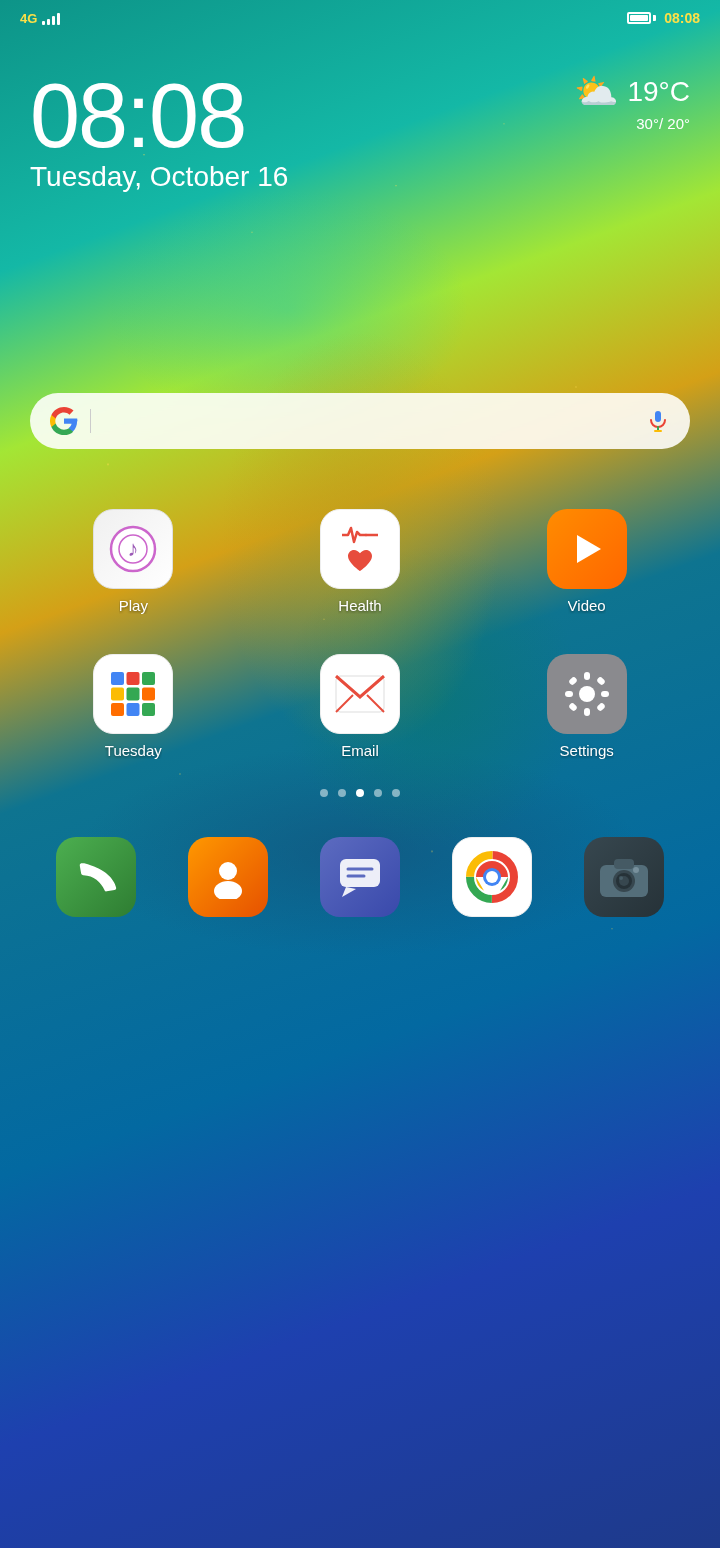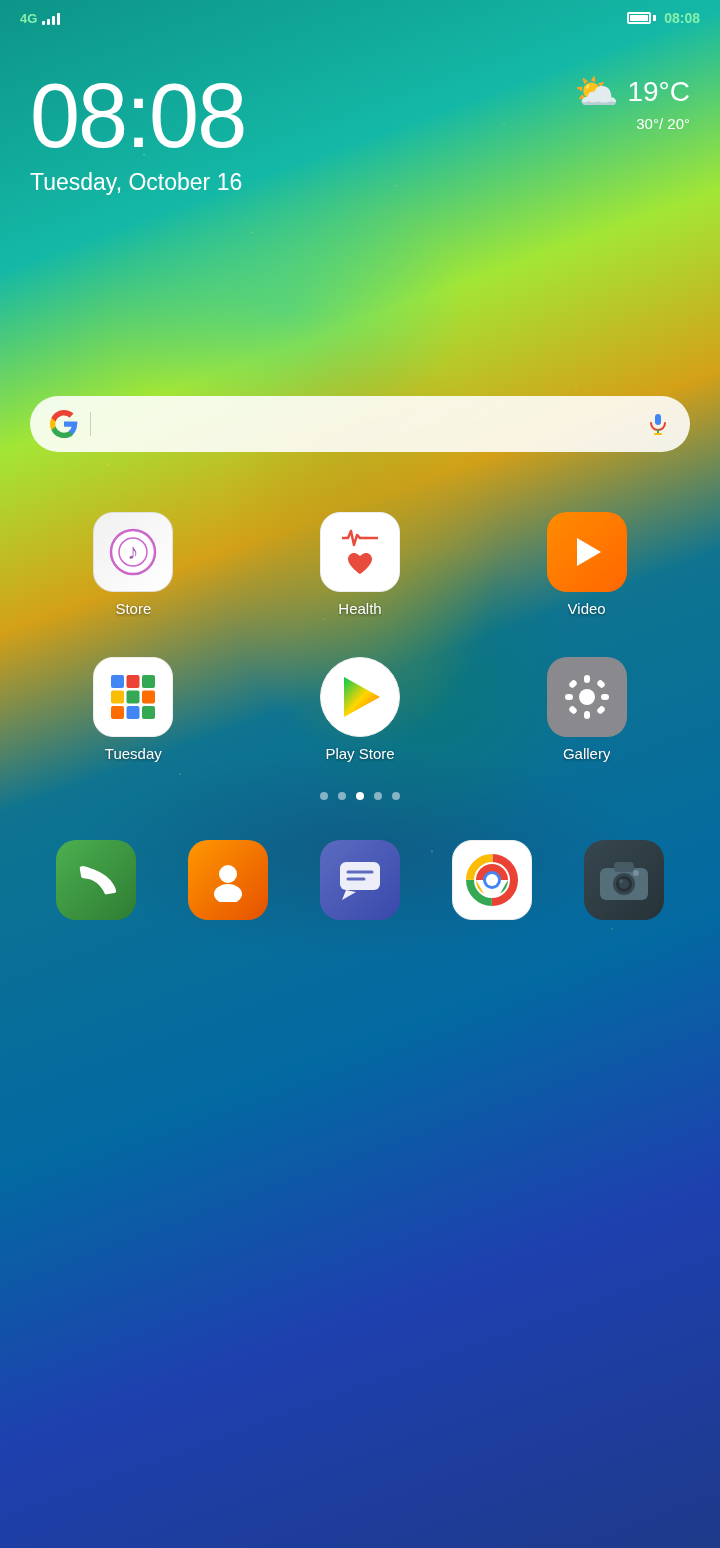--- a/index.html
+++ b/index.html
@@ -58,21 +58,21 @@
     }
 
     
     .status-bar {
       position: relative;
       z-index: 10;
       display: flex;
       justify-content: space-between;
       align-items: center;
       padding: 10px 20px 5px;
-      color: #86efac;
+      color: #fde047;
       font-size: 14px;
       font-weight: 600;
     }
     .status-left {
       display: flex;
       align-items: center;
       gap: 5px;
       font-size: 13px;
     }
     .signal-bars {
@@ -168,23 +168,22 @@
     }
     .temp-main {
       font-size: 28px;
       font-weight: 300;
     }
     .temp-range {
       font-size: 15px;
       margin-top: 2px;
     }
     .date-display {
-      font-size: 23px;
+      font-size: 28px;
       font-weight: 300;
-      margin-top: 8px;
     }
 
     
     .search-container {
       position: relative;
       z-index: 10;
       padding: 20px 30px;
       margin-top: 160px;
     }
     .search-bar {
@@ -443,21 +442,21 @@
 
 
   <div class="app-item">
     <div class="app-icon icon-music" style="background: linear-gradient(135deg,#f0f0f0,#ffffff); border:1px solid #e0e0e0;">
       <svg width="50" height="50" viewBox="0 0 50 50">
         <circle cx="25" cy="25" r="22" fill="white" stroke="#cc66cc" stroke-width="2.5"></circle>
         <circle cx="25" cy="25" r="14" fill="none" stroke="#cc66cc" stroke-width="1.5"></circle>
         <text x="25" y="32" text-anchor="middle" font-size="22" fill="#9b59b6">♪</text>
       </svg>
     </div>
-    <span class="app-label">Store</span>
+    <span class="app-label">Play</span>
   </div>
 
   <div class="app-item">
     <div class="app-icon icon-health" style="background:white; border:1px solid #eee;">
       <div class="health-inner">
         <svg width="36" height="20" viewBox="0 0 36 20">
           <polyline points="0,10 6,10 9,3 12,17 15,7 18,10 24,10" stroke="#e74c3c" stroke-width="2.5" fill="none" stroke-linecap="round" stroke-linejoin="round"></polyline>
           <line x1="24" y1="10" x2="36" y2="10" stroke="#e74c3c" stroke-width="2.5" stroke-linecap="round"></line>
         </svg>
         <svg width="28" height="24" viewBox="0 0 28 24">
@@ -491,54 +490,50 @@
         <rect x="19.5" y="19.5" width="13" height="13" rx="2" fill="#34A853"></rect>
         <rect x="35" y="19.5" width="13" height="13" rx="2" fill="#FF6D00"></rect>
         <rect x="4" y="35" width="13" height="13" rx="2" fill="#FF6D00"></rect>
         <rect x="19.5" y="35" width="13" height="13" rx="2" fill="#4285F4"></rect>
         <rect x="35" y="35" width="13" height="13" rx="2" fill="#34A853"></rect>
       </svg>
     </div>
     <span class="app-label">Tuesday</span>
   </div>
 
-  <div class="app-item">
-    <div class="app-icon icon-playstore" style="background:white; border:1px solid #eee; border-radius: 50%;">
-      <svg width="48" height="48" viewBox="0 0 48 48">
-        <polygon points="8,4 44,24 8,44" fill="url(#playGrad)"></polygon>
-        <defs>
-          <linearGradient id="playGrad" x1="0%" y1="0%" x2="100%" y2="100%">
-            <stop offset="0%" style="stop-color:#00C853"></stop>
-            <stop offset="50%" style="stop-color:#FFD600"></stop>
-            <stop offset="100%" style="stop-color:#FF6D00"></stop>
-          </linearGradient>
-        </defs>
-      </svg>
-    </div>
-    <span class="app-label">Play Store</span>
-  </div>
-
+
+  <div class="app-item">
+    <div class="app-icon icon-email" style="background:white; border:1px solid #eee;">
+      <svg width="50" height="38" viewBox="0 0 50 38">
+        <rect x="1" y="1" width="48" height="36" rx="4" fill="white" stroke="#ddd"></rect>
+        <polyline points="1,1 25,22 49,1" stroke="#e74c3c" stroke-width="3" fill="none"></polyline>
+        <line x1="1" y1="37" x2="18" y2="20" stroke="#e74c3c" stroke-width="2"></line>
+        <line x1="49" y1="37" x2="32" y2="20" stroke="#e74c3c" stroke-width="2"></line>
+      </svg>
+    </div>
+    <span class="app-label">Email</span>
+  </div>
 
   <div class="app-item">
     <div class="settings-icon-bg">
       <svg width="48" height="48" viewBox="0 0 48 48">
         <circle cx="24" cy="24" r="8" fill="white"></circle>
         <g fill="white">
           <rect x="21" y="2" width="6" height="8" rx="3"></rect>
           <rect x="21" y="38" width="6" height="8" rx="3"></rect>
           <rect x="2" y="21" width="8" height="6" rx="3"></rect>
           <rect x="38" y="21" width="8" height="6" rx="3"></rect>
           <rect x="7" y="7" width="6" height="8" rx="3" transform="rotate(45 10 11)"></rect>
           <rect x="35" y="7" width="6" height="8" rx="3" transform="rotate(-45 38 11)"></rect>
           <rect x="7" y="33" width="6" height="8" rx="3" transform="rotate(-45 10 37)"></rect>
           <rect x="35" y="33" width="6" height="8" rx="3" transform="rotate(45 38 37)"></rect>
         </g>
       </svg>
     </div>
-    <span class="app-label">Gallery</span>
+    <span class="app-label">Settings</span>
   </div>
 
 </div>
 
 <div class="page-dots">
   <div class="dot"></div>
   <div class="dot"></div>
   <div class="dot active"></div>
   <div class="dot"></div>
   <div class="dot"></div>

